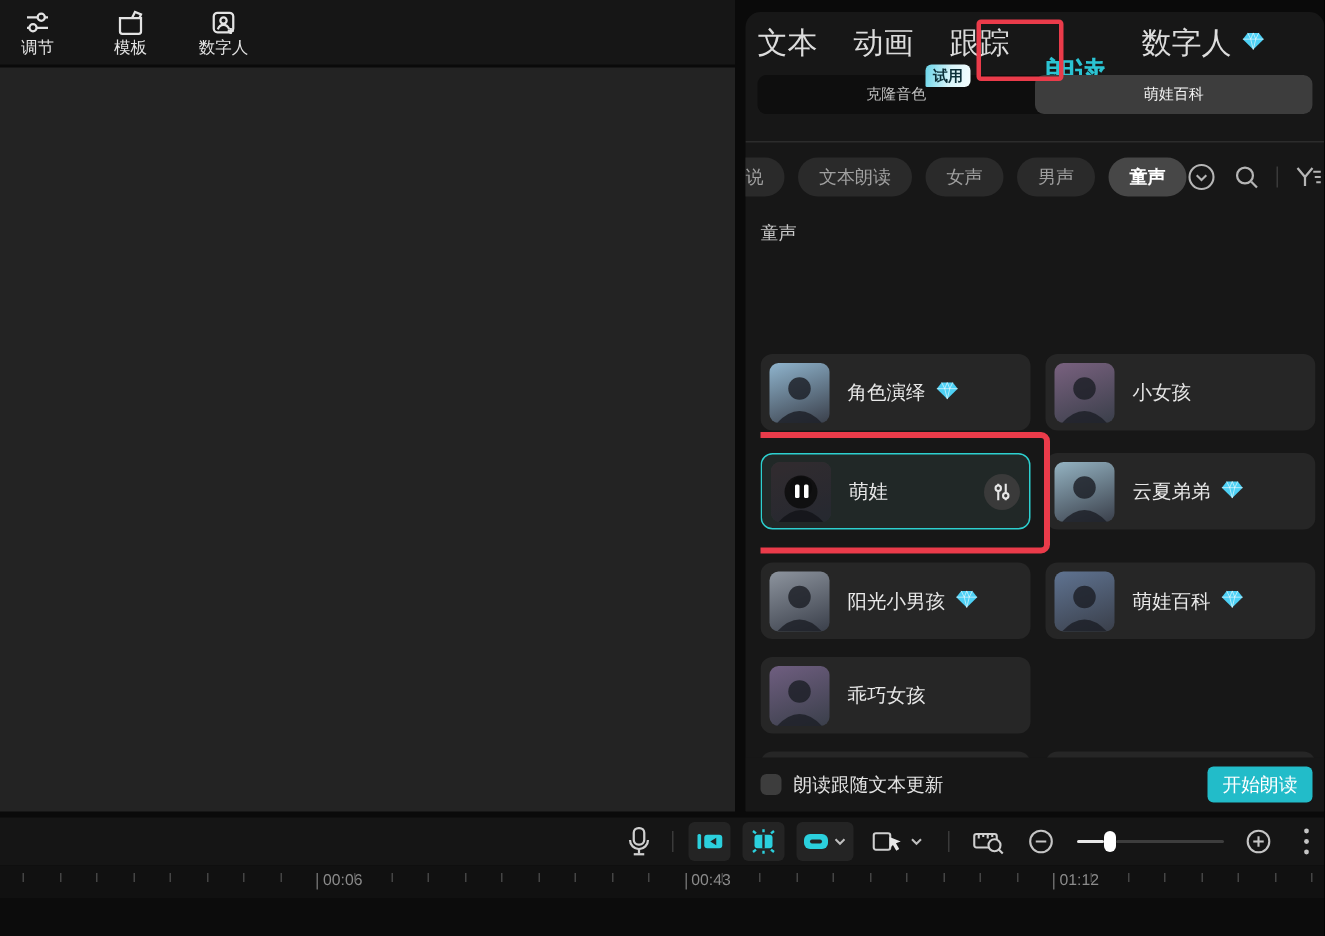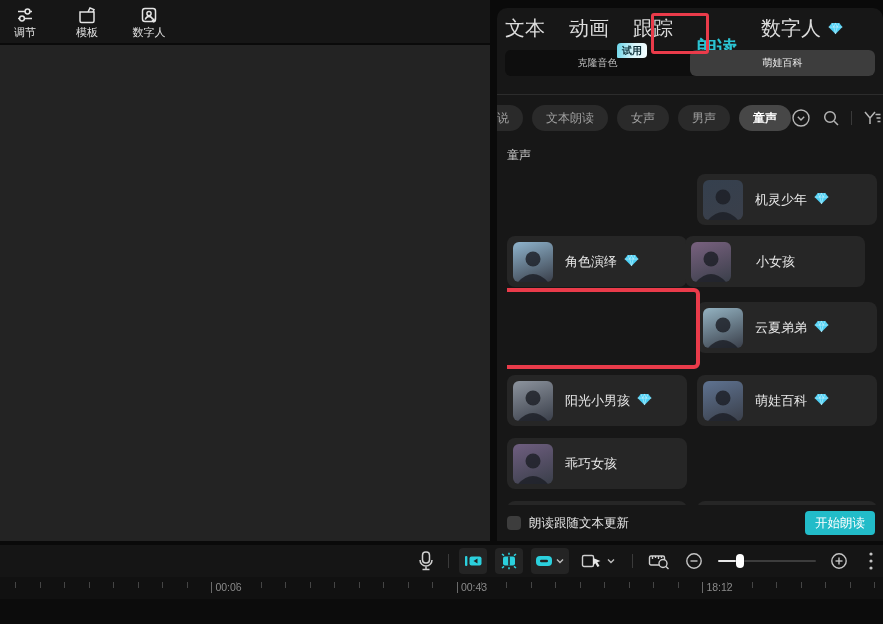--- a/index.html
+++ b/index.html
@@ -181,59 +181,70 @@
             <path d="M12.5 4.5 h5 M13.5 8 h4 M14.5 11.5 h3" stroke-width="1.3"></path>
             <path d="M20.5 6.5 l2.5 3 2.5 -3" stroke-width="1.3"></path>
           </svg>
         </span>
       </div>
     </div>
 
     <div class="section-title">童声</div>
 
     <div class="grid" id="voiceGrid">
-        <div class="vcard" style="left: 190px; top: 0px;">
-          <span class="avatar" style="background:linear-gradient(160deg,#35404e,#3a3f4a)">
-            <svg width="40" height="40" viewBox="0 0 40 40">
-              <circle cx="20" cy="17" r="7.5" fill="rgba(28,30,38,.82)"></circle>
-              <path d="M5 40 q15 -16 30 0 Z" fill="rgba(28,30,38,.82)"></path>
-            </svg>
-          </span>
-          <span class="vname">
-            <span>机灵少年</span>
-            <span><svg width="15" height="13" viewBox="0 0 16 14">
-                <path d="M4 1 h8 l3.5 4.5 L8 13 L0.5 5.5 Z" fill="#4ed1f5"></path>
-                <path d="M0.5 5.5 h15 M4 1 l2.2 4.5 L8 1 l1.8 4.5 L12 1 M8 13 L6.2 5.5 M8 13 l1.8 -7.5" stroke="rgba(255,255,255,.6)" stroke-width=".7" fill="none"></path>
-              </svg></span>
-          </span>
-        </div>
         <div class="vcard" style="left: 0px; top: 62px;">
           <span class="avatar" style="background:linear-gradient(160deg,#8fb4cd,#3a3f4a)">
             <svg width="40" height="40" viewBox="0 0 40 40">
               <circle cx="20" cy="17" r="7.5" fill="rgba(28,30,38,.82)"></circle>
               <path d="M5 40 q15 -16 30 0 Z" fill="rgba(28,30,38,.82)"></path>
             </svg>
           </span>
           <span class="vname">
             <span>角色演绎</span>
             <span><svg width="15" height="13" viewBox="0 0 16 14">
                 <path d="M4 1 h8 l3.5 4.5 L8 13 L0.5 5.5 Z" fill="#4ed1f5"></path>
                 <path d="M0.5 5.5 h15 M4 1 l2.2 4.5 L8 1 l1.8 4.5 L12 1 M8 13 L6.2 5.5 M8 13 l1.8 -7.5" stroke="rgba(255,255,255,.6)" stroke-width=".7" fill="none"></path>
               </svg></span>
           </span>
         </div>
-        <div class="vcard" style="left: 178px; top: 62px; gap: 13px;">
+        <div class="vcard" style="left: 190px; top: 62px;">
           <span class="avatar" style="background:linear-gradient(160deg,#79617f,#3a3f4a)">
             <svg width="40" height="40" viewBox="0 0 40 40">
               <circle cx="20" cy="17" r="7.5" fill="rgba(28,30,38,.82)"></circle>
               <path d="M5 40 q15 -16 30 0 Z" fill="rgba(28,30,38,.82)"></path>
             </svg>
           </span>
           <span class="vname">
             <span>小女孩</span>
+          </span>
+        </div>
+        <div class="vcard selected" style="left: 0px; top: 128px;">
+          <span class="avatar" style="background:linear-gradient(160deg,#4d4349,#3a3f4a)">
+            <svg width="40" height="40" viewBox="0 0 40 40">
+              <circle cx="20" cy="17" r="7.5" fill="rgba(28,30,38,.82)"></circle>
+              <path d="M5 40 q15 -16 30 0 Z" fill="rgba(28,30,38,.82)"></path>
+            </svg>
+            <span class="dim"></span>
+            <span class="pausewrap">
+              <span class="pause">
+                <i></i>
+                <i></i>
+              </span>
+            </span>
+          </span>
+          <span class="vname">
+            <span>萌娃</span>
+          </span>
+          <span class="params">
+            <svg width="14" height="14" viewBox="0 0 14 14" stroke="#e6e6e6" stroke-width="1.4" fill="none">
+              <line x1="4.5" y1="1.5" x2="4.5" y2="12.5"></line>
+              <circle cx="4.5" cy="4.5" r="1.8" fill="#3a3a3a"></circle>
+              <line x1="9.5" y1="1.5" x2="9.5" y2="12.5"></line>
+              <circle cx="9.5" cy="9.5" r="1.8" fill="#3a3a3a"></circle>
+            </svg>
           </span>
         </div>
         <div class="anno anno-card"></div>
         <div class="vcard" style="left: 0px; top: 201px;">
           <span class="avatar" style="background:linear-gradient(160deg,#8d949e,#3a3f4a)">
             <svg width="40" height="40" viewBox="0 0 40 40">
               <circle cx="20" cy="17" r="7.5" fill="rgba(28,30,38,.82)"></circle>
               <path d="M5 40 q15 -16 30 0 Z" fill="rgba(28,30,38,.82)"></path>
             </svg>
           </span>
@@ -416,21 +427,21 @@
       <span class="tick" style="left: 481.45px;"></span>
       <span class="tick" style="left: 506px;"></span>
       <span class="tick" style="left: 530.55px;"></span>
       <span class="tick" style="left: 555.1px;"></span>
       <span class="tick" style="left: 579.65px;"></span>
       <span class="tick" style="left: 604.2px;"></span>
       <span class="tick" style="left: 628.75px;"></span>
       <span class="tick" style="left: 653.3px;"></span>
       <span class="tick" style="left: 677.85px;"></span>
       <span class="tick major" style="left: 702.4px;"></span>
-      <span class="ticklabel" style="left: 706.4px;">18:12</span>
+      <span class="ticklabel" style="left: 706.4px;">01:12</span>
       <span class="tick" style="left: 726.95px;"></span>
       <span class="tick" style="left: 751.5px;"></span>
       <span class="tick" style="left: 776.05px;"></span>
       <span class="tick" style="left: 800.6px;"></span>
       <span class="tick" style="left: 825.15px;"></span>
       <span class="tick" style="left: 849.7px;"></span>
       <span class="tick" style="left: 874.25px;"></span>
     </div>
   <div class="tracks"></div>
 

